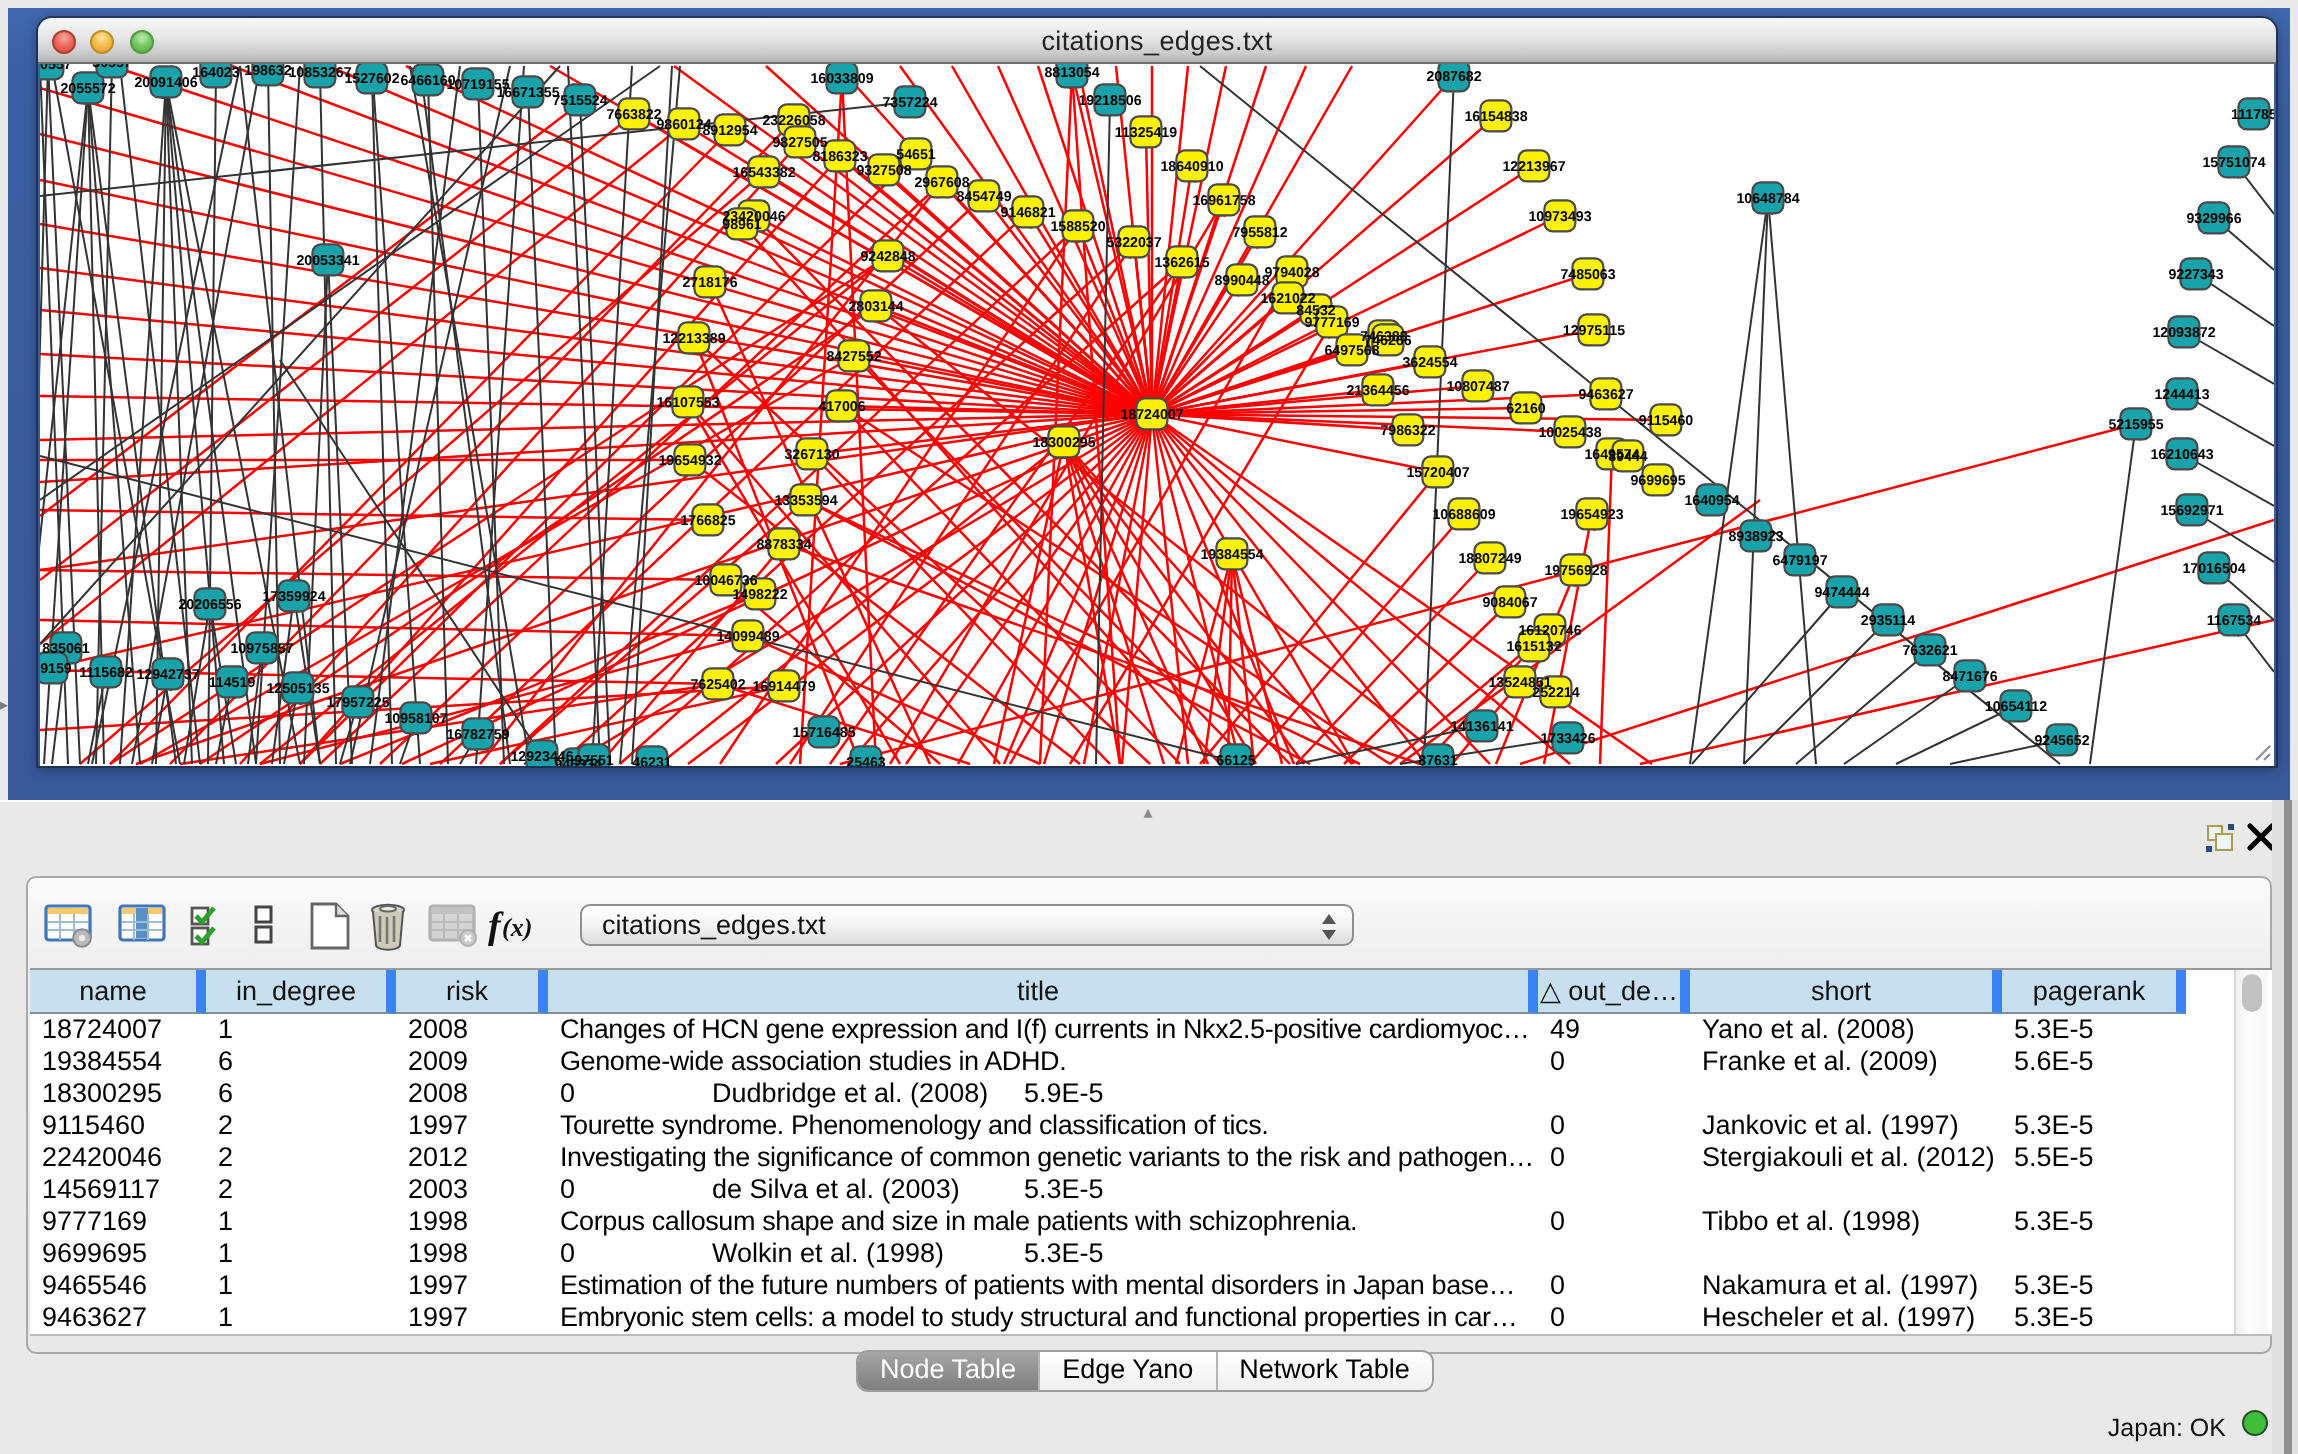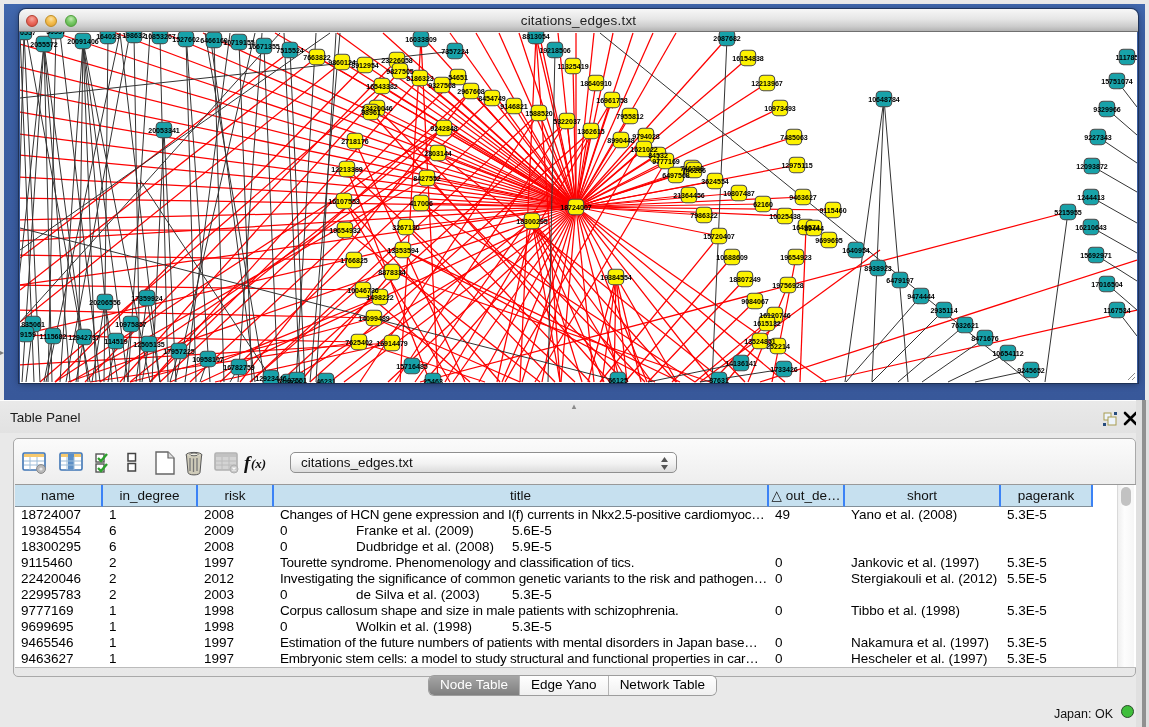--- a/index.html
+++ b/index.html
@@ -12,21 +12,21 @@
 .ttext{position:absolute;top:4px;left:0;width:100%;text-align:center;font-size:13.5px;font-weight:500;color:#222;letter-spacing:.2px}
 .canvas{position:absolute;left:1px;top:23px;width:1117px;height:351px;background:#fff;overflow:hidden}
 .tpanel{position:absolute;left:0;top:400px;width:1149px;height:327px;background:#e9e9e9;border-top:1px solid #fdfdfd}
 .tphead{position:absolute;left:0;top:1px;width:100%;height:31px;background:linear-gradient(180deg,#e9e9e9,#e2e2e2);color:#1c1c1c;font-size:13.5px;line-height:31px;padding-left:10px}
 .fico{position:absolute;top:11px;left:1103px;width:14px;height:14px}
 .xico{position:absolute;top:10px;left:1123px;width:15px;height:15px}
 .cont{position:absolute;left:13px;top:37px;width:1123px;height:239px;border:1px solid #a9a9a9;border-radius:5px;background:linear-gradient(180deg,#fbfbfb,#ededed 20%,#e8e8e8)}
 .ddown{position:absolute;left:276px;top:13px;width:387px;height:21px;border:1px solid #8f8f8f;border-radius:5px;background:linear-gradient(180deg,#fff,#f2f2f2 55%,#dcdcdc);font-size:13.5px;line-height:19px;padding-left:10px;color:#111}
 .tblwrap{position:absolute;left:1px;top:45px;width:1121px;height:184px;background:#fff;border-top:1px solid #999;border-bottom:1px solid #bbb}
 .thead{display:flex;height:22px;background:#fff}
-.hc{font-size:13.5px;text-align:center;line-height:21px;color:#111;background:#c6e0ef;border-right:2px solid #3b82f6;border-bottom:1px solid #828f99;overflow:hidden;white-space:nowrap;flex:none}
+.hc{font-size:13.5px;text-align:center;line-height:21px;color:#111;background:#c6e0ef;border-right:5px solid #3b82f6;border-bottom:1px solid #828f99;overflow:hidden;white-space:nowrap;flex:none}
 .trow{display:flex;height:16px}
 .tc{font-size:13.5px;line-height:16px;padding-left:6px;overflow:hidden;white-space:nowrap;flex:none;color:#000}
 .tc:nth-child(4){letter-spacing:-0.2px}
 .sbar{position:absolute;right:1px;top:46px;width:17px;height:182px;background:linear-gradient(90deg,#efefef,#fdfdfd 40%,#f6f6f6);border-left:1px solid #d9d9d9}
 .sthumb{position:absolute;left:2.5px;top:2px;width:10px;height:19px;border-radius:5px;background:#c2c2c2}
 .seg{position:absolute;left:429px;top:275px;height:19px;display:flex;font-size:13.5px;border-radius:5px;box-shadow:0 0 0 1px #9d9d9d}
 .seg div{padding:0 11px;line-height:18px}
 .seg .s1{background:linear-gradient(180deg,#a5a5a5,#7f7f7f);color:#fff;border-radius:5px 0 0 5px}
 .seg .s2{background:linear-gradient(180deg,#fff,#f0f0f0);color:#000;border-left:1px solid #b5b5b5}
 .seg .s3{background:linear-gradient(180deg,#fff,#f0f0f0);color:#000;border-left:1px solid #b5b5b5;border-radius:0 5px 5px 0}
@@ -608,21 +608,20 @@
       </svg>
     </div>
  <div class="tbar">
       <div class="tl r"></div>
       <div class="tl y"></div>
       <div class="tl g"></div>
       <div class="ttext">citations_edges.txt</div>
     </div>
 </div>
 <div class="tpanel">
- <div class="tphead">Table Panel</div>
  <div style="position:absolute;left:567px;top:2px;width:14px;height:7px;color:#8a8a8a;font-size:9px;line-height:7px;text-align:center">▴</div>
  <svg class="fico" viewBox="0 0 14 14">
       <rect x="1" y="1" width="7" height="7" fill="#eef4fb" stroke="#a89c50"></rect>
       <rect x="5" y="5" width="8" height="8" fill="#eef4fb" stroke="#a89c50"></rect>
       <rect x="11" y="0" width="3" height="3" fill="#274c7d"></rect>
       <rect x="0" y="11" width="3" height="3" fill="#274c7d"></rect>
     </svg>
  <svg class="xico" viewBox="0 0 15 15">
       <path d="M2,2 L13,13 M13,2 L2,13" stroke="#000" stroke-width="2.6" stroke-linecap="round"></path>
     </svg>
@@ -700,20 +699,21 @@
           <div class="tc" style="width:76px">2008</div>
           <div class="tc" style="width:495px">Changes of HCN gene expression and I(f) currents in Nkx2.5-positive cardiomyoc…</div>
           <div class="tc" style="width:76px">49</div>
           <div class="tc" style="width:156px">Yano et al. (2008)</div>
           <div class="tc" style="width:92px">5.3E-5</div>
         </div>
         <div class="trow">
           <div class="tc" style="width:88px">19384554</div>
           <div class="tc" style="width:95px">6</div>
           <div class="tc" style="width:76px">2009</div>
+          <div class="tc" style="width:495px">Genome-wide association studies in ADHD.</div>
           <div class="tc" style="width:76px">0</div>
           <div class="tc" style="width:156px">Franke et al. (2009)</div>
           <div class="tc" style="width:92px">5.6E-5</div>
         </div>
         <div class="trow">
           <div class="tc" style="width:88px">18300295</div>
           <div class="tc" style="width:95px">6</div>
           <div class="tc" style="width:76px">2008</div>
           <div class="tc" style="width:76px">0</div>
           <div class="tc" style="width:156px">Dudbridge et al. (2008)</div>
@@ -731,21 +731,21 @@
         <div class="trow">
           <div class="tc" style="width:88px">22420046</div>
           <div class="tc" style="width:95px">2</div>
           <div class="tc" style="width:76px">2012</div>
           <div class="tc" style="width:495px">Investigating the significance of common genetic variants to the risk and pathogen…</div>
           <div class="tc" style="width:76px">0</div>
           <div class="tc" style="width:156px">Stergiakouli et al. (2012)</div>
           <div class="tc" style="width:92px">5.5E-5</div>
         </div>
         <div class="trow">
-          <div class="tc" style="width:88px">22995783</div>
+          <div class="tc" style="width:88px">14569117</div>
           <div class="tc" style="width:95px">2</div>
           <div class="tc" style="width:76px">2003</div>
           <div class="tc" style="width:76px">0</div>
           <div class="tc" style="width:156px">de Silva et al. (2003)</div>
           <div class="tc" style="width:92px">5.3E-5</div>
         </div>
         <div class="trow">
           <div class="tc" style="width:88px">9777169</div>
           <div class="tc" style="width:95px">1</div>
           <div class="tc" style="width:76px">1998</div>

